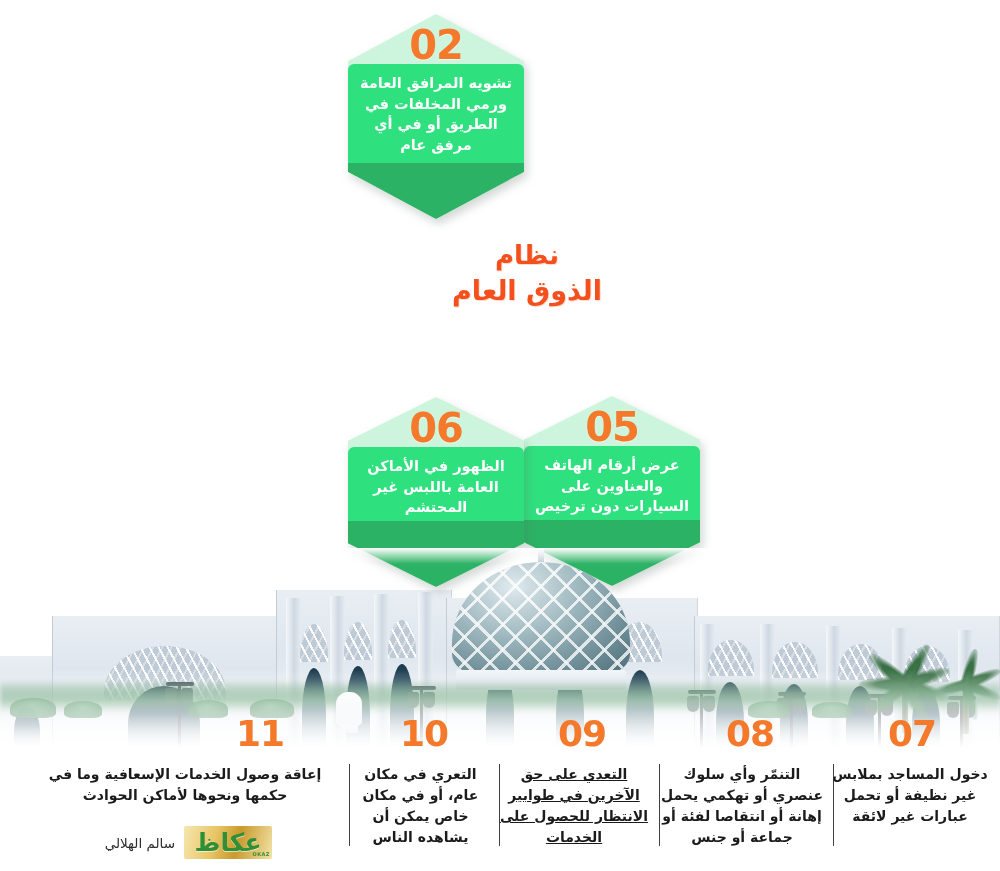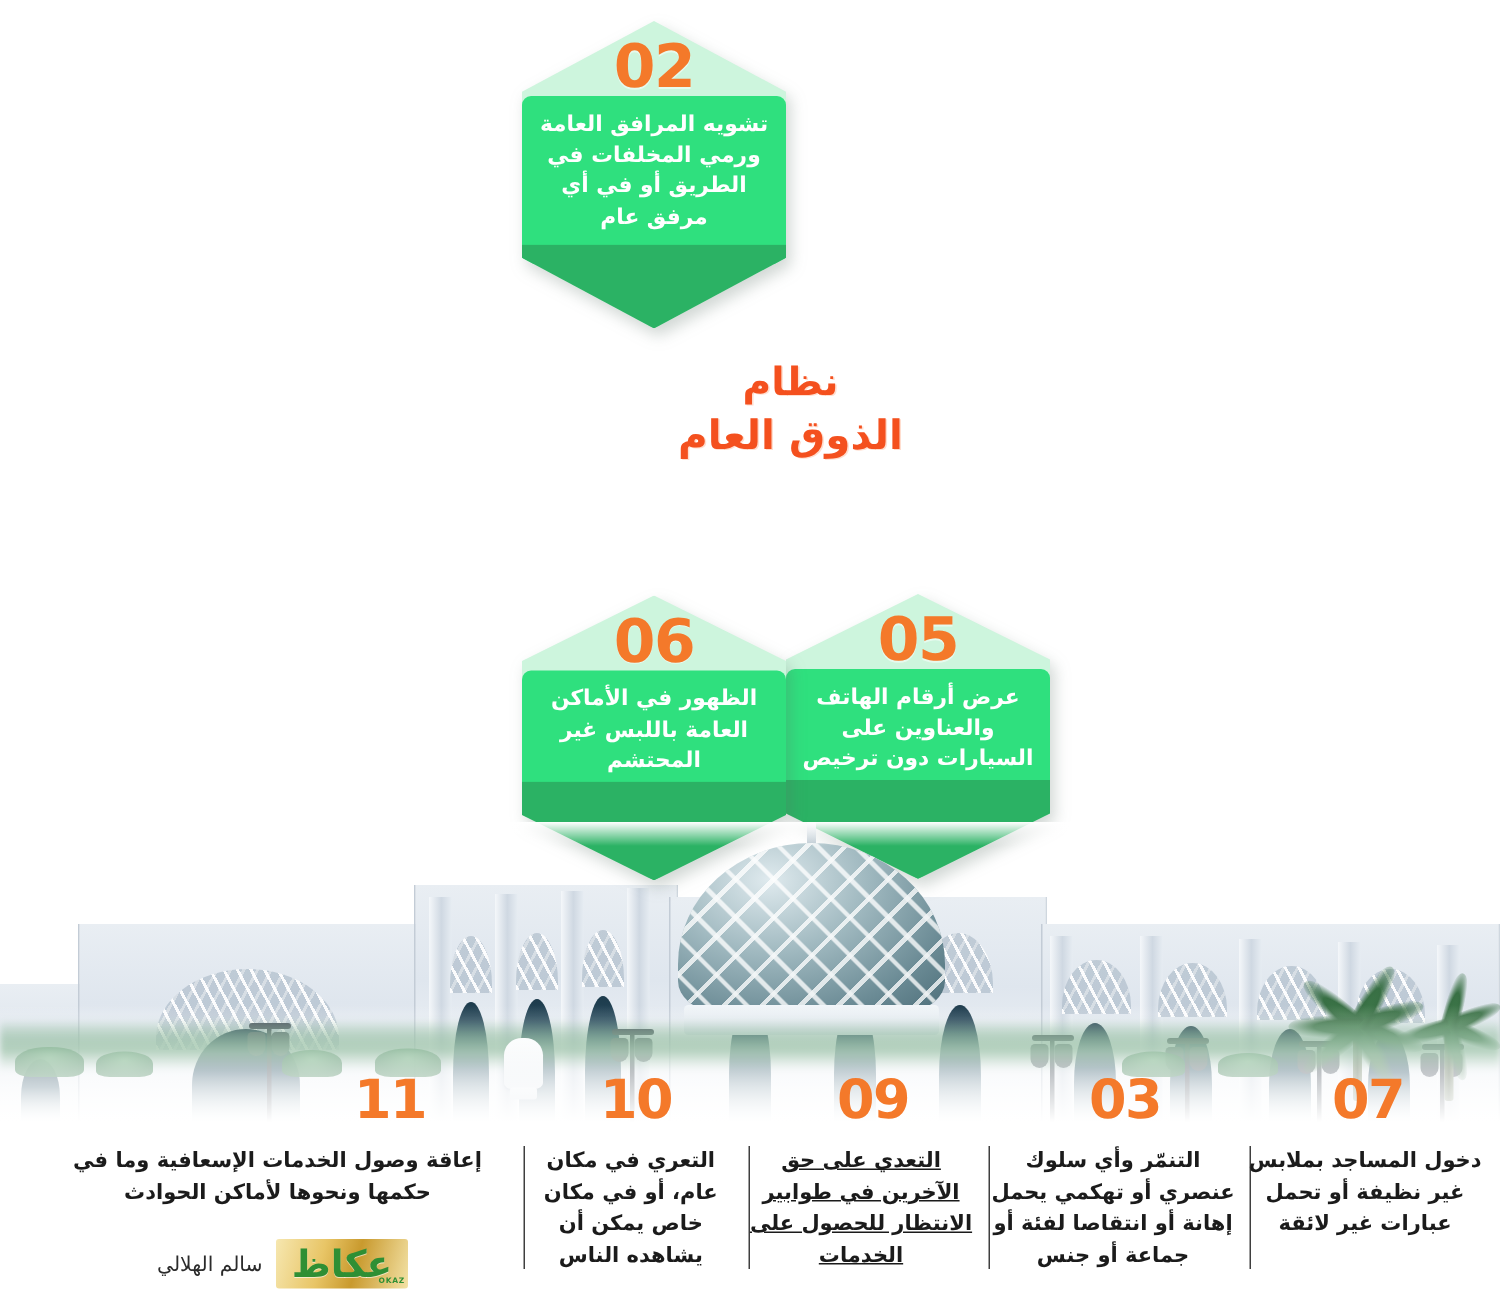--- a/index.html
+++ b/index.html
@@ -398,21 +398,21 @@
 
   <div id="bottom">
 
     <div class="i07">
       <div class="bnum">07</div>
       <div class="btext">دخول المساجد بملابس غير نظيفة أو تحمل عبارات غير لائقة</div>
     </div>
     <div class="bsep sep1"></div>
 
     <div class="i08">
-      <div class="bnum">03</div>
+      <div class="bnum">08</div>
       <div class="btext">التنمّر وأي سلوك عنصري أو تهكمي يحمل إهانة أو انتقاصا لفئة أو جماعة أو جنس</div>
     </div>
     <div class="bsep sep2"></div>
 
     <div class="i09">
       <div class="bnum">09</div>
       <div class="btext">التعدي على حق الآخرين في طوابير الانتظار للحصول على الخدمات</div>
     </div>
     <div class="bsep sep3"></div>
 

